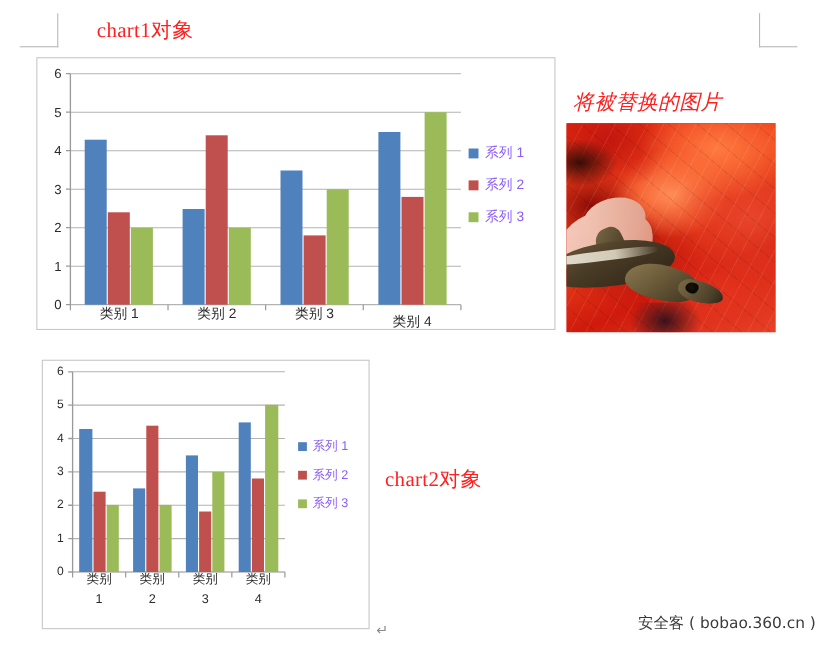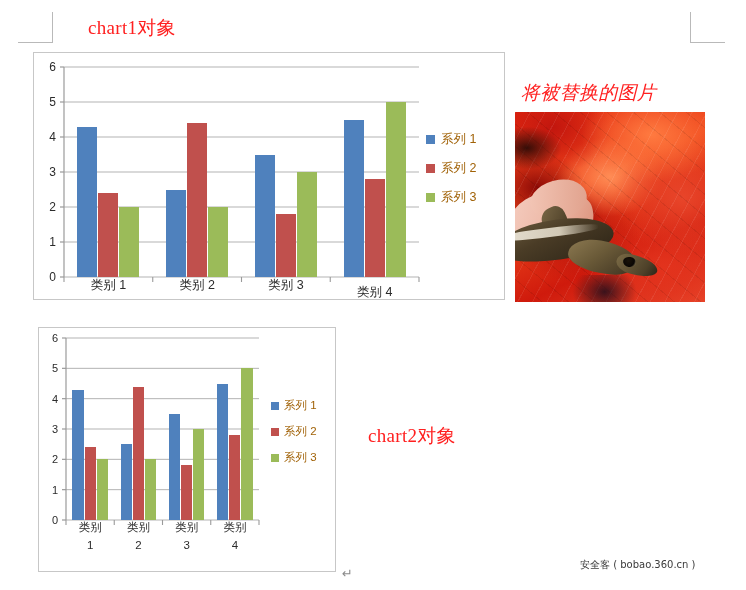--- a/index.html
+++ b/index.html
@@ -41,21 +41,21 @@
   .annotation {
     position: absolute;
     color: #ff2020;
     font-family: "Liberation Serif", "DejaVu Serif", serif;
     font-size: 19px;
     white-space: nowrap;
     letter-spacing: 0.3px;
   }
   #ann-chart1 { left: 88px;  top: 15px; }
   #ann-image  { left: 521px; top: 80px; font-style: italic; }
-  #ann-chart2 { left: 368px; top: 423px; }
+  #ann-chart2 { left: 350px; top: 423px; }
 
   
   .chart-frame {
     position: absolute;
     background: #ffffff;
     border: 1px solid #c7c7c7;
     box-sizing: border-box;
   }
   #chart1-frame { left: 33px;  top: 52px;  width: 472px; height: 248px; }
   #chart2-frame { left: 38px;  top: 327px; width: 298px; height: 245px; }
@@ -107,21 +107,21 @@
   .legend-row {
     display: flex;
     align-items: center;
     white-space: nowrap;
   }
   .legend-swatch {
     display: inline-block;
     flex: 0 0 auto;
   }
   .legend-text {
-    color: #a16207;
+    color: #8b5cf6;
     font-family: "Liberation Sans", "DejaVu Sans", sans-serif;
   }
 
   
   #chart1-frame .ytick { font-size: 12px; }
   #chart1-frame .cat-label { font-size: 12.5px; }
   #chart1-frame .legend-text { font-size: 12.5px; }
   #chart1-frame .legend-swatch { width: 9px; height: 9px; margin-right: 6px; }
   #chart1-frame .legend-row { margin-bottom: 12px; }
 
@@ -242,21 +242,21 @@
     color: #8a8a8a;
     font-size: 13px;
     font-family: "DejaVu Sans", sans-serif;
   }
 
   
   #watermark {
     position: absolute;
     left: 580px; top: 558px;
     color: #2a2a2a;
-    font-size: 10px;
+    font-size: 14px;
     font-family: "DejaVu Sans", "Liberation Sans", sans-serif;
     white-space: nowrap;
     opacity: .92;
   }
 </style>
 </head>
 <body>
 
 <div class="margin-mark mm-tl"></div>
 <div class="margin-mark mm-tr"></div>

